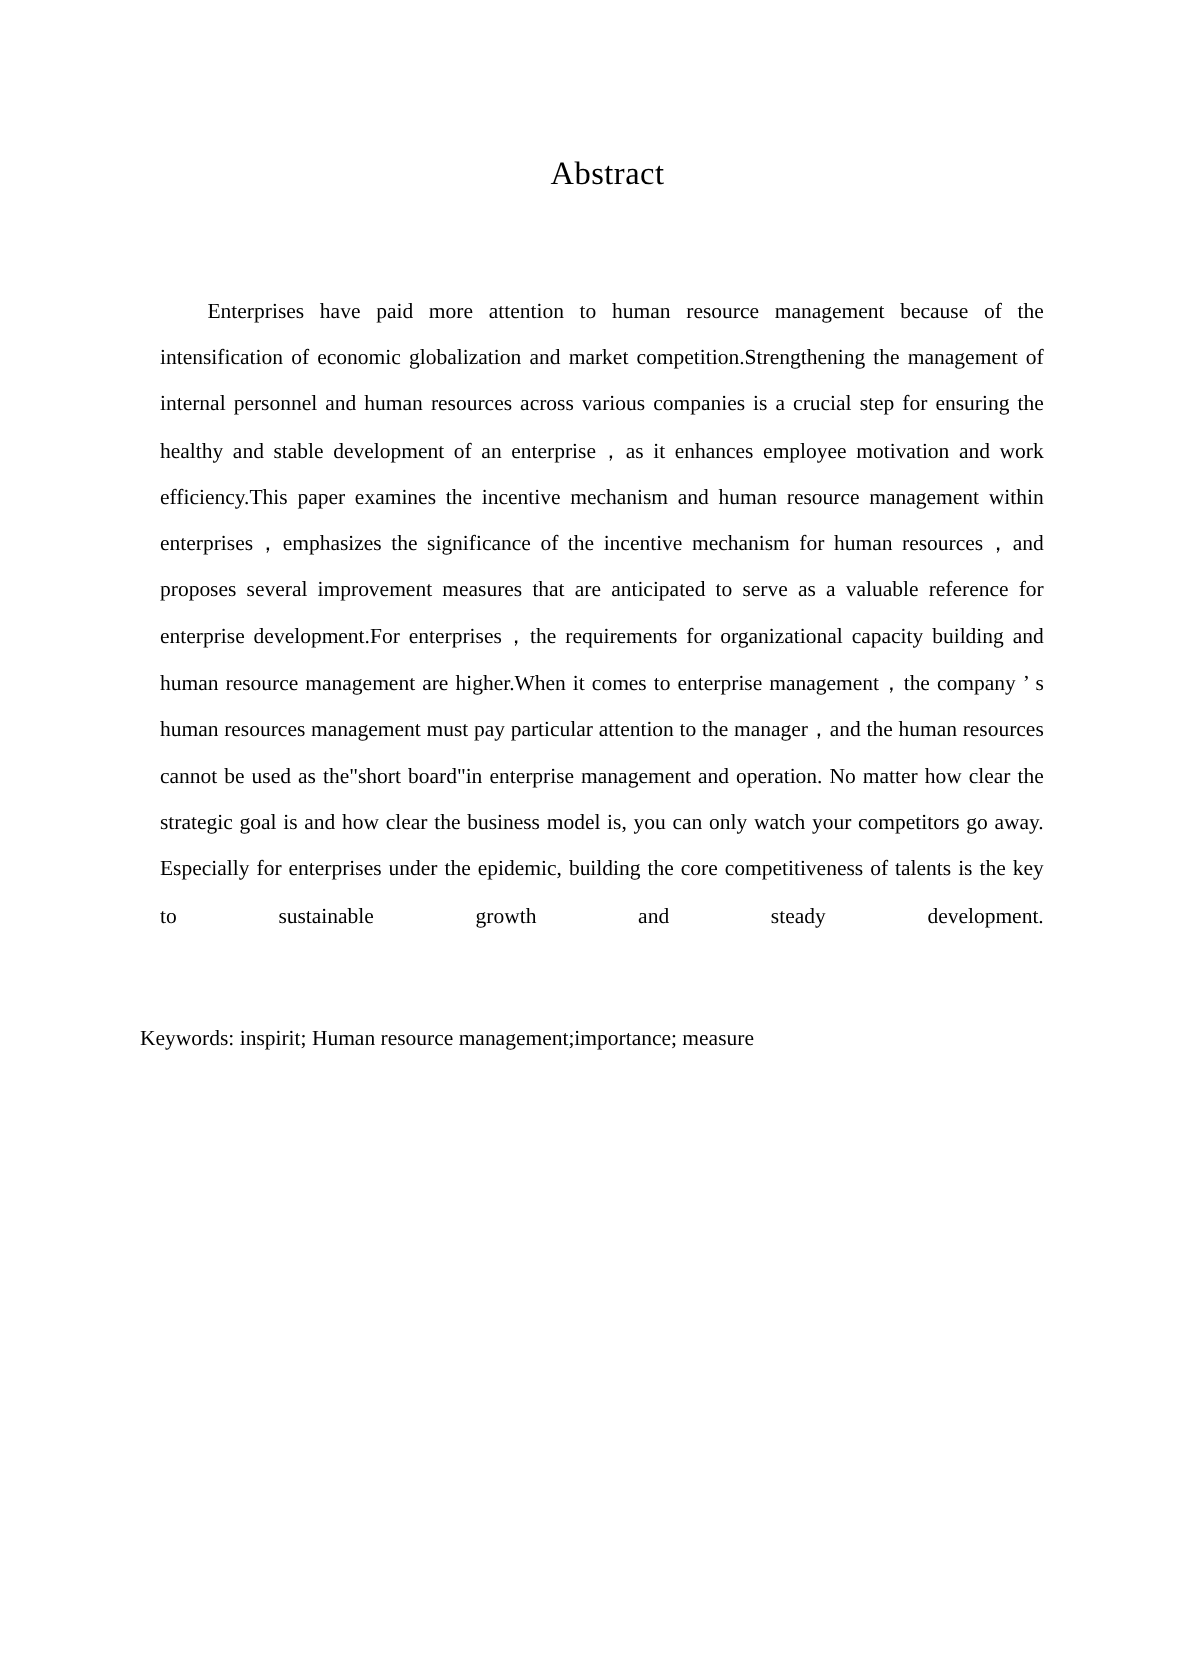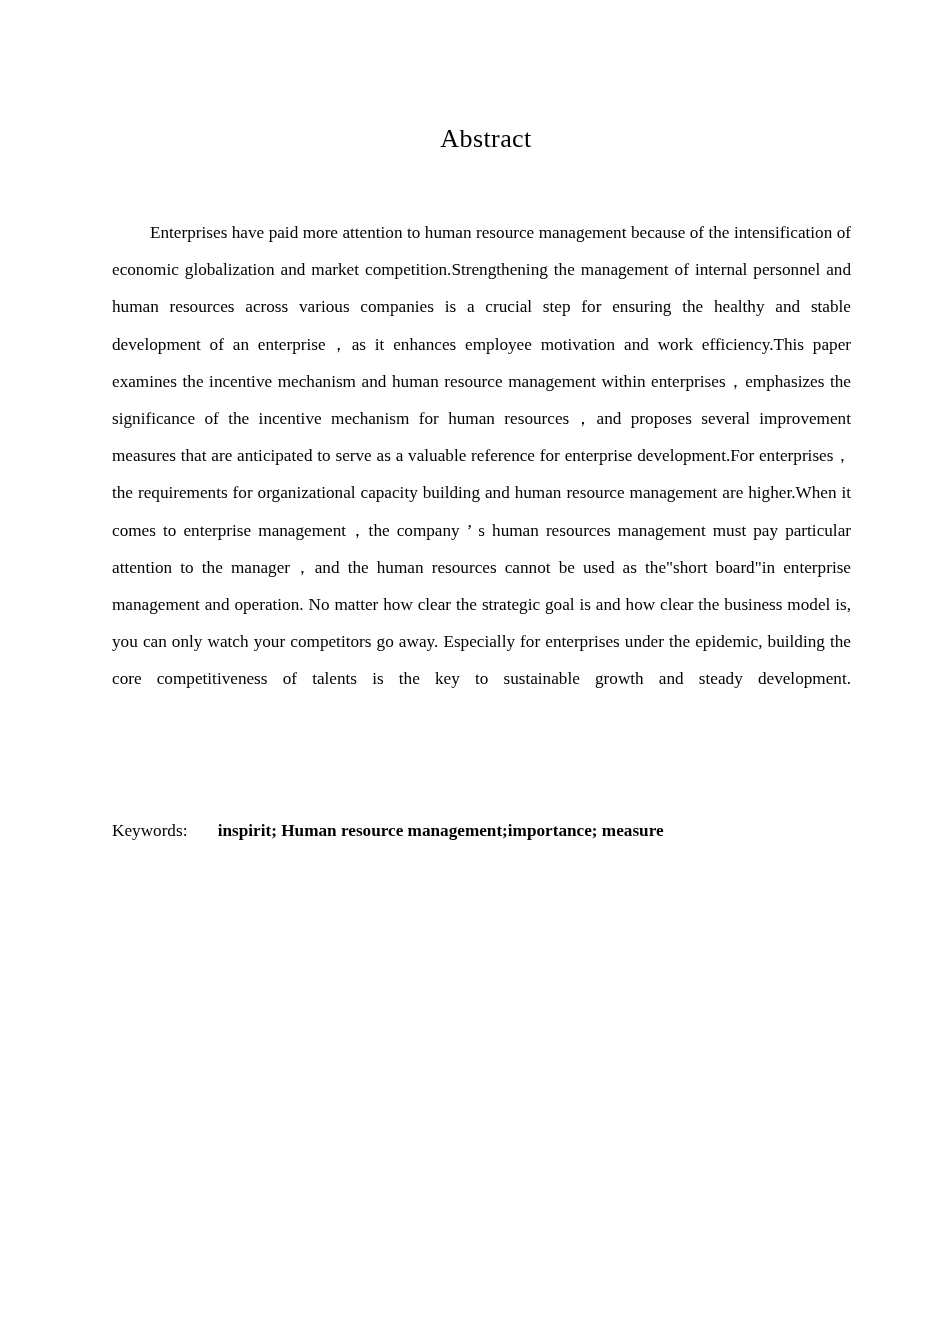--- a/index.html
+++ b/index.html
@@ -37,21 +37,21 @@
 
   
   .body-block {
     position: absolute;
     left: 112px;
     top: 214px;
     width: 739px;
   }
 
   .abstract-paragraph {
-    margin: 0;
+    margin: 16px;
     font-size: 17.2px;
     line-height: 37.2px;
     text-align: justify;
     text-justify: inter-word;
     text-indent: 38px;
     word-spacing: 0.1px;
     hyphens: none;
   }
 
   
@@ -70,22 +70,21 @@
     font-size: 17.2px;
     line-height: 30px;
     text-align: left;
   }
 
   .keywords-label {
     font-weight: normal;
   }
 
   .keywords-value {
-    font-weight: bold;
-    margin-left: 26px;
+    font-weight: normal;
   }
 
   
   .page-number {
     position: absolute;
     left: 0;
     right: 17px;
     top: 1245px;
     text-align: right;
     font-size: 14px;

